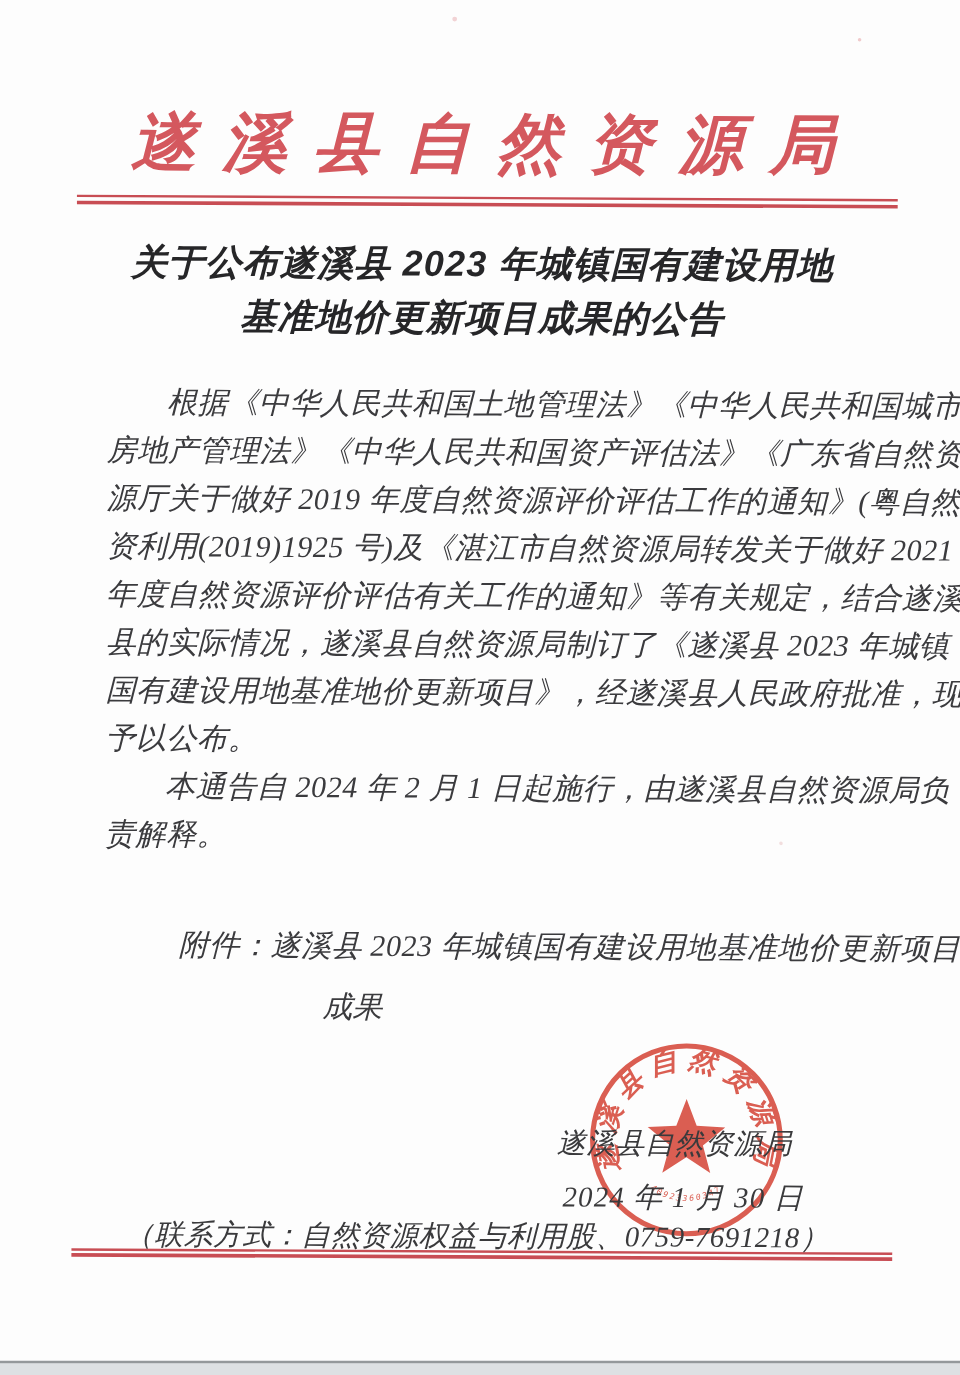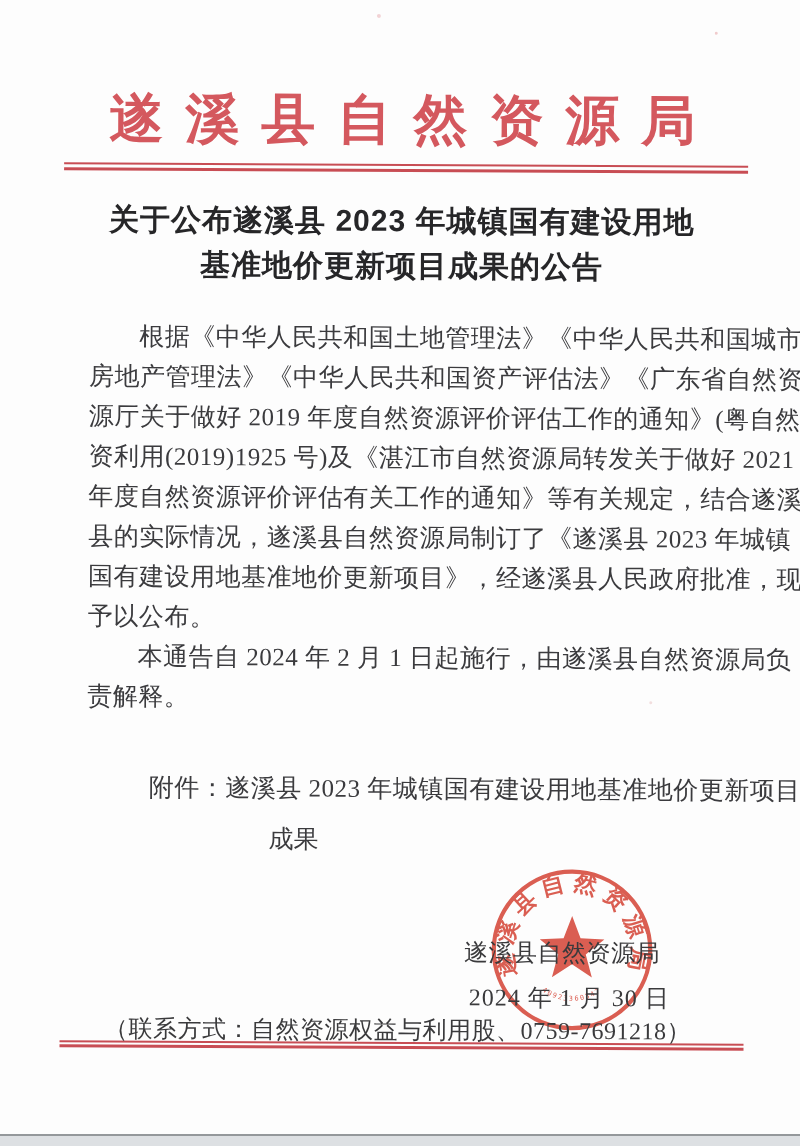--- a/index.html
+++ b/index.html
@@ -3,20 +3,21 @@
 <meta charset="utf-8">
 <style>
   html, body { margin: 0; padding: 0; background: #ffffff; }
   .page {
     position: relative;
     width: 800px;
     height: 1146px;
     background: #fdfdfd;
     overflow: hidden;
     font-family: "Liberation Serif", "DejaVu Serif", serif;
+    font-style: italic;
   }
   .scan {
     position: absolute;
     inset: 0;
     transform: rotate(0.3deg);
     transform-origin: 400px 570px;
   }
   
   .letterhead {
     position: absolute;

